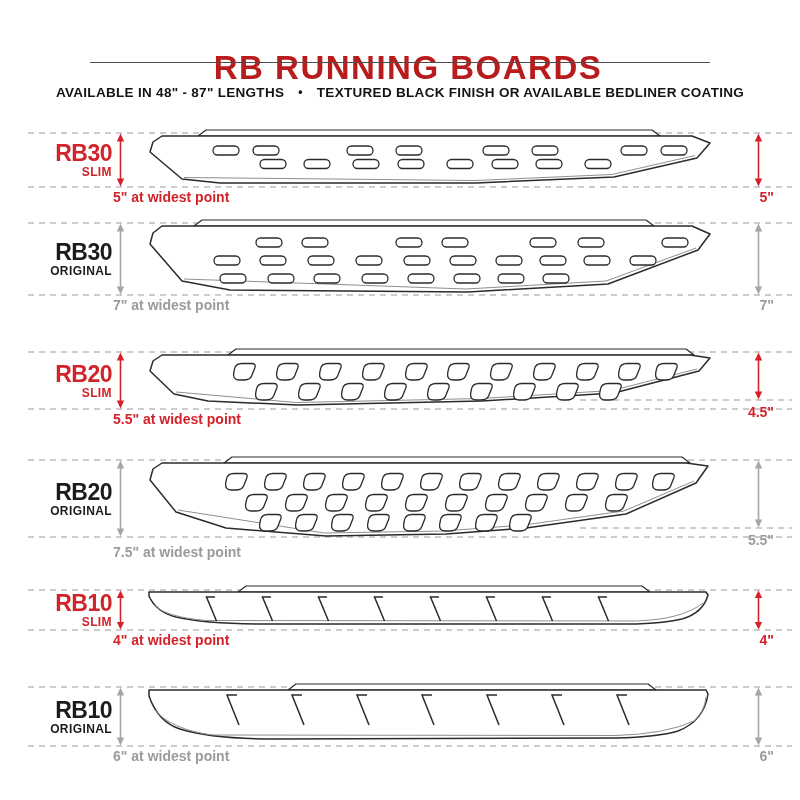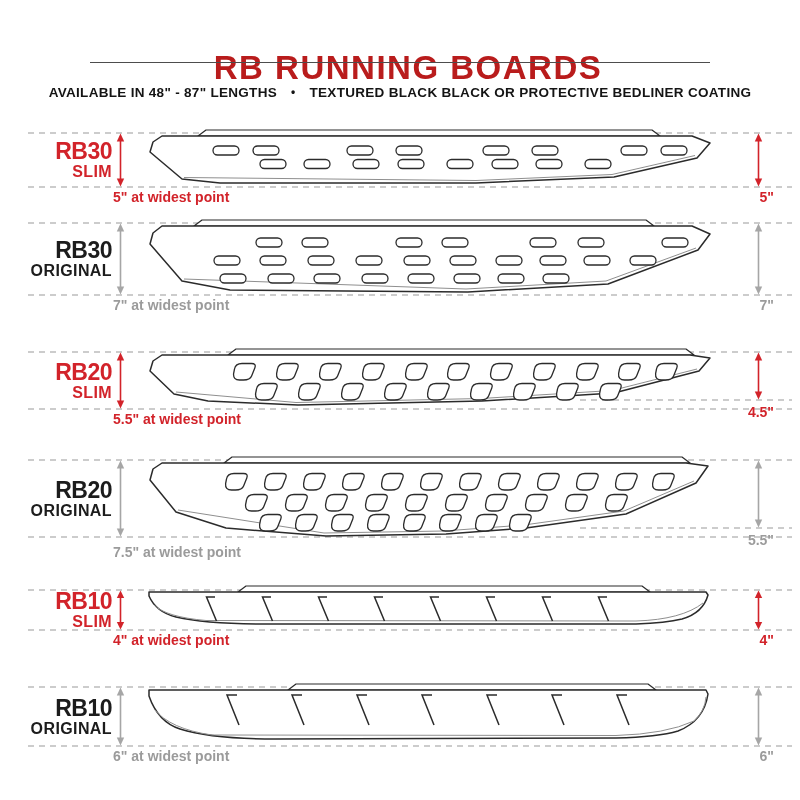--- a/index.html
+++ b/index.html
@@ -25,21 +25,21 @@
 
   .dash{position:absolute;left:0;right:0;height:2px;
     background:repeating-linear-gradient(90deg,#cccccc 0 6px,transparent 6px 11px);}
   .dash.top{top:-1px;}
   .dash.bottom{bottom:-1px;}
   .dash.short-right{left:552px;right:0;}
 
   .plabel{position:absolute;left:0;width:84px;top:50%;transform:translateY(-50%);
     text-align:right;line-height:1.05;}
   .plabel .model{font-size:23px;font-weight:bold;letter-spacing:-0.5px;display:block;}
-  .plabel .variant{font-size:16px;font-weight:bold;letter-spacing:0.4px;display:block;margin-top:1px;}
+  .plabel .variant{font-size:12px;font-weight:bold;letter-spacing:0.4px;display:block;margin-top:1px;}
 
   .theme-red  .plabel .model,.theme-red  .plabel .variant{color:#d2232a;}
   .theme-gray .plabel .model,.theme-gray .plabel .variant{color:#1c1c1c;}
 
   .varrow{position:absolute;top:0;}
   .varrow.left{left:86px;}
   .varrow.right{left:724px;}
   .theme-red  .varrow{color:#d2232a;}
   .theme-gray .varrow{color:#a6a6a6;}
   .varrow line{stroke:currentColor;}
@@ -74,21 +74,21 @@
 <svg width="0" height="0" style="position:absolute" aria-hidden="true">
   <defs>
     <path id="dhole" d="M2.5 6 Q3.5 0.5 10 0.5 L19.5 0.5 Q24.5 0.5 22.8 5 L19.6 13 Q18 17 11.5 17 L7.5 17 Q1 17 1.6 10.5 Z"></path>
     <path id="tick" d="M11 1 H2.5 L12.5 25"></path>
     <path id="tick-lg" d="M13 1 H3 L15 31"></path>
   </defs>
 </svg>
 
 <h1 class="hdr-title">RB RUNNING BOARDS</h1>
 <div class="hdr-rule"></div>
-<p class="hdr-sub"><span>AVAILABLE IN 48" - 87" LENGTHS</span><span class="sep">•</span><span>TEXTURED BLACK BLACK OR PROTECTIVE BEDLINER COATING</span></p>
+<p class="hdr-sub"><span>AVAILABLE IN 48" - 87" LENGTHS</span><span class="sep">•</span><span>TEXTURED BLACK FINISH OR AVAILABLE BEDLINER COATING</span></p>
 
 <section class="row r1 theme-red">
   <div class="dash top"></div>
   <div class="dash bottom"></div>
   <div class="plabel">
     <span class="model">RB30</span>
     <span class="variant">SLIM</span>
   </div>
   <svg class="varrow left" width="13" height="54" viewBox="0 0 13 54">
     <line x1="6.5" y1="6" x2="6.5" y2="48" stroke-width="1.6"></line>

